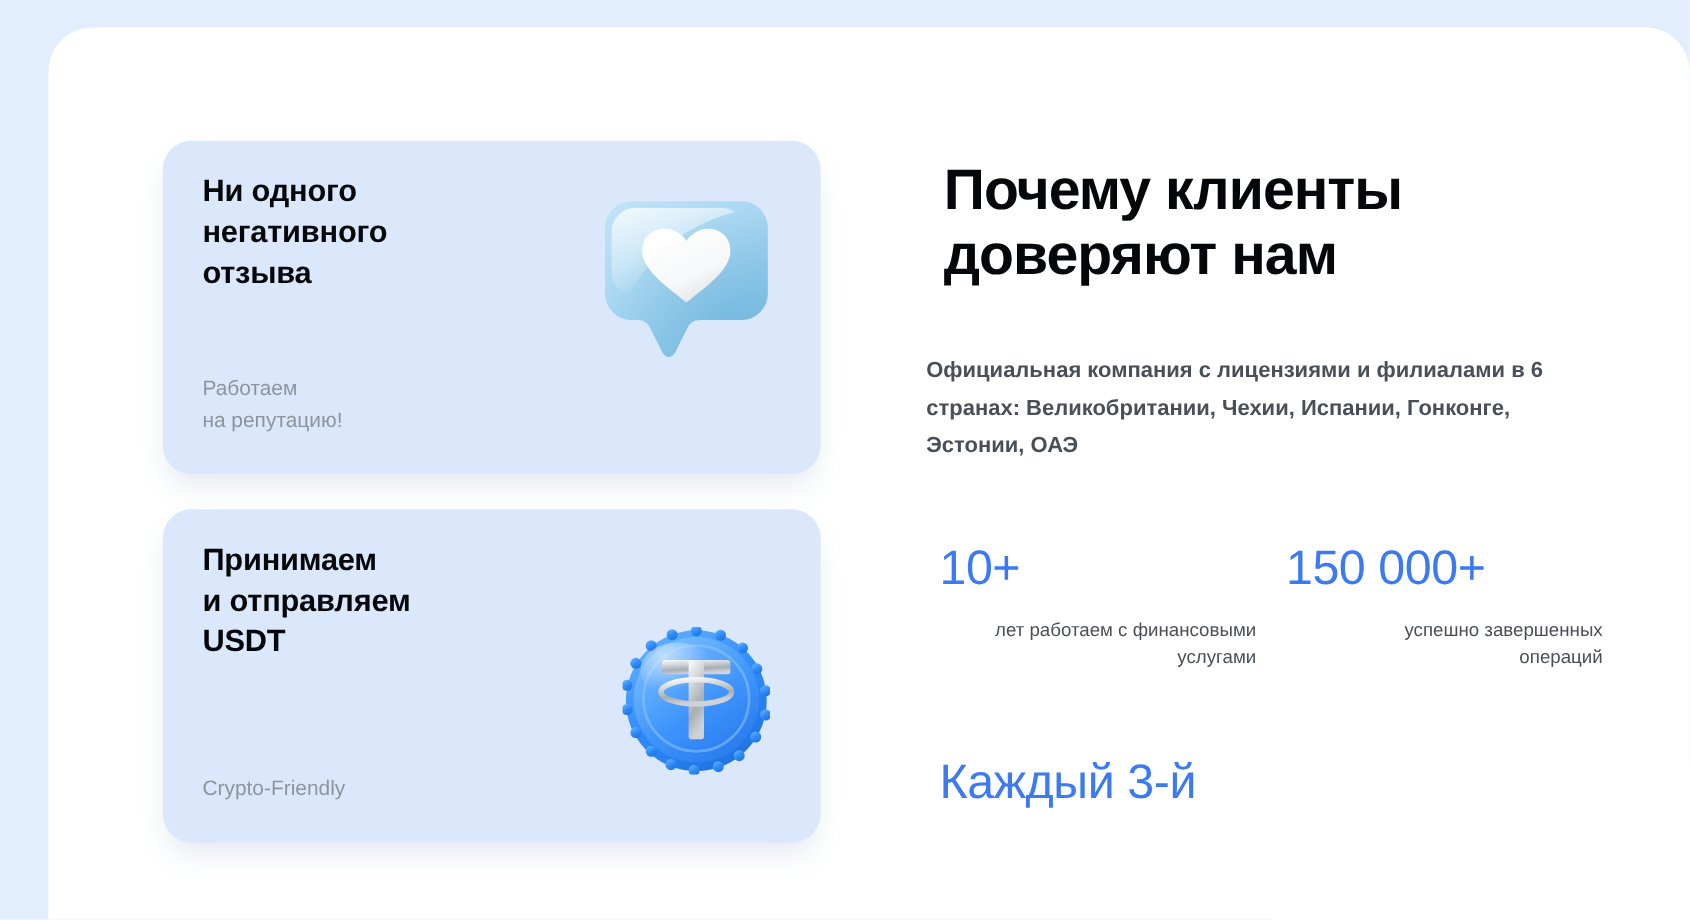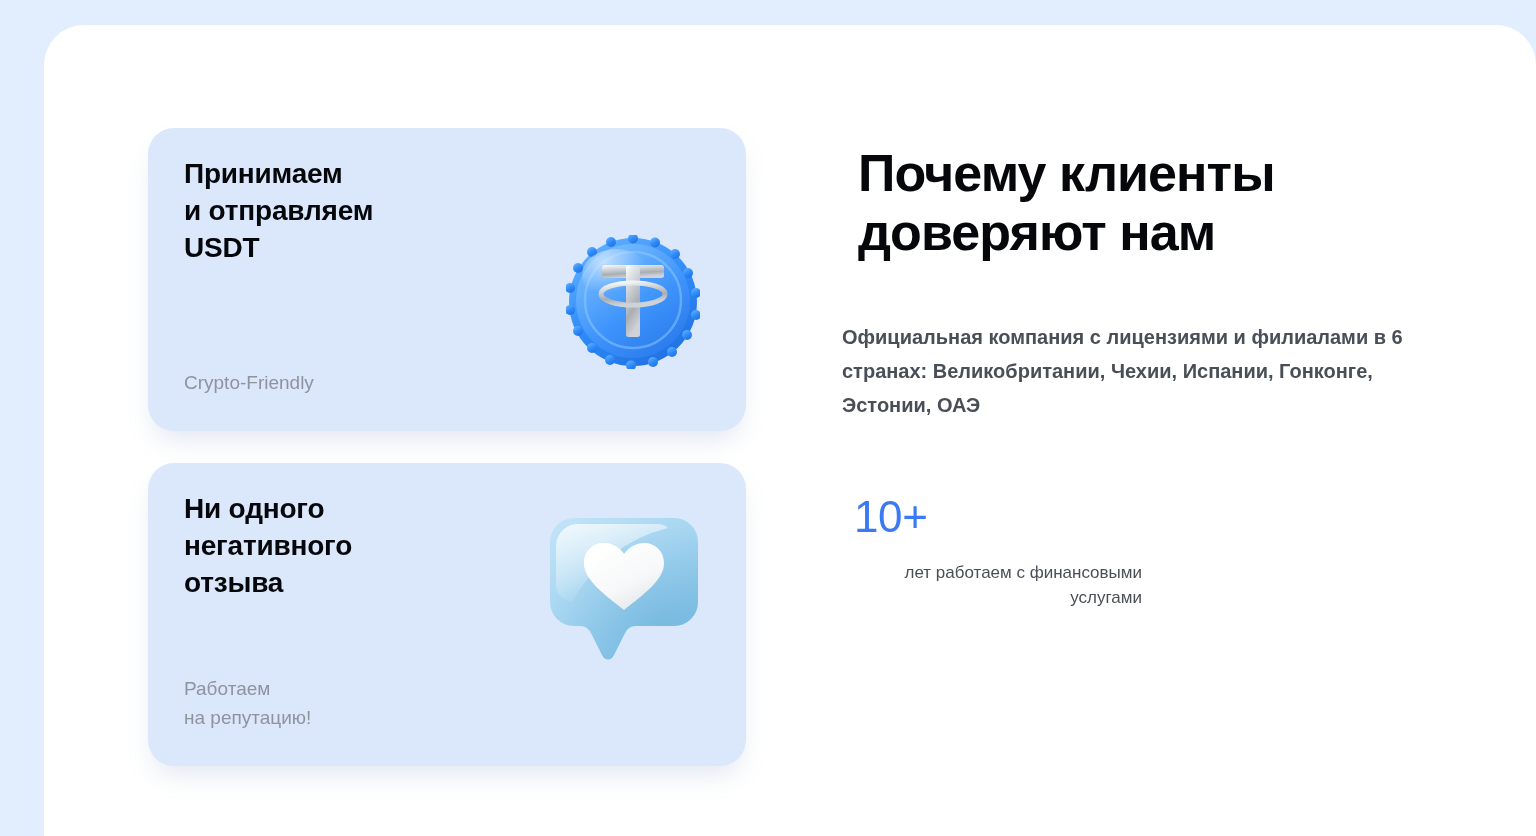--- a/index.html
+++ b/index.html
@@ -158,20 +158,72 @@
     text-align: right;
   }
 </style>
 </head>
 <body>
 
 <div class="page-shell">
   <div class="section">
 
     <div class="cards-col">
+
+      <div class="feature-card">
+        <h3 class="card-title">Ни одного
+негативного
+отзыва</h3>
+
+        <div class="card-art heart-art">
+          <svg viewBox="0 0 168 160" width="168" height="160" aria-hidden="true">
+            <defs>
+              <linearGradient id="bubbleFill" x1="0.15" y1="0" x2="0.85" y2="1">
+                <stop offset="0%" stop-color="#bfe2f7"></stop>
+                <stop offset="45%" stop-color="#a5d5f0"></stop>
+                <stop offset="100%" stop-color="#7cbfe4"></stop>
+              </linearGradient>
+              <linearGradient id="bubbleGloss" x1="0" y1="0" x2="0.4" y2="1">
+                <stop offset="0%" stop-color="#ffffff" stop-opacity="0.78"></stop>
+                <stop offset="100%" stop-color="#ffffff" stop-opacity="0"></stop>
+              </linearGradient>
+              <linearGradient id="heartFill" x1="0.2" y1="0" x2="0.8" y2="1">
+                <stop offset="0%" stop-color="#ffffff"></stop>
+                <stop offset="60%" stop-color="#f7f8f9"></stop>
+                <stop offset="100%" stop-color="#e0e3e7"></stop>
+              </linearGradient>
+              <radialGradient id="bubbleShade" cx="0.75" cy="0.8" r="0.75">
+                <stop offset="0%" stop-color="#5fa8d6" stop-opacity="0.45"></stop>
+                <stop offset="100%" stop-color="#5fa8d6" stop-opacity="0"></stop>
+              </radialGradient>
+            </defs>
+
+            <path d="M34 12 H134 a24 24 0 0 1 24 24 V96 a24 24 0 0 1 -24 24 H96
+                     c-6 0 -9 3 -12 9 l-10 20 c-3 6 -9 6 -12 0 l-10 -20
+                     c-3 -6 -6 -9 -12 -9 H34 A24 24 0 0 1 10 96 V36 A24 24 0 0 1 34 12 Z" fill="url(#bubbleFill)"></path>
+            <path d="M34 12 H134 a24 24 0 0 1 24 24 V96 a24 24 0 0 1 -24 24 H96
+                     c-6 0 -9 3 -12 9 l-10 20 c-3 6 -9 6 -12 0 l-10 -20
+                     c-3 -6 -6 -9 -12 -9 H34 A24 24 0 0 1 10 96 V36 A24 24 0 0 1 34 12 Z" fill="url(#bubbleShade)"></path>
+            <path d="M40 18 H118 a16 16 0 0 1 10 4 a150 150 0 0 0 -96 74 a18 18 0 0 1 -16 -16 V40 A22 22 0 0 1 40 18 Z" fill="url(#bubbleGloss)"></path>
+
+            <path d="M84 104
+                     C 64 88, 44 74, 44 57
+                     C 44 45, 53 37, 64 37
+                     C 72 37, 79 41, 84 48
+                     C 89 41, 96 37, 104 37
+                     C 115 37, 124 45, 124 57
+                     C 124 74, 104 88, 84 104 Z" fill="url(#heartFill)"></path>
+            <path d="M84 48 C79 41, 72 37, 64 37 C53 37, 44 45, 44 57 c0 5, 2 10, 5 14
+                     C 55 55, 68 45, 84 48 Z" fill="#ffffff" opacity="0.85"></path>
+          </svg>
+        </div>
+
+        <p class="card-note">Работаем
+на репутацию!</p>
+      </div>
 
       <div class="feature-card">
         <h3 class="card-title">Принимаем
 и отправляем
 USDT</h3>
 
         <div class="card-art coin-art">
           <svg viewBox="0 0 134 134" width="134" height="134" aria-hidden="true">
             <defs>
               <linearGradient id="coinEdge" x1="0.2" y1="0" x2="0.8" y2="1">
@@ -227,91 +279,45 @@
                 <rect x="60" y="30" width="14" height="72" rx="2.5"></rect>
               </g>
               <ellipse cx="67" cy="59" rx="32" ry="11" fill="none" stroke="url(#tetherGlyph)" stroke-width="5"></ellipse>
             </g>
           </svg>
         </div>
 
         <p class="card-note">Crypto-Friendly</p>
       </div>
 
-      <div class="feature-card">
-        <h3 class="card-title">Ни одного
-негативного
-отзыва</h3>
-
-        <div class="card-art heart-art">
-          <svg viewBox="0 0 168 160" width="168" height="160" aria-hidden="true">
-            <defs>
-              <linearGradient id="bubbleFill" x1="0.15" y1="0" x2="0.85" y2="1">
-                <stop offset="0%" stop-color="#bfe2f7"></stop>
-                <stop offset="45%" stop-color="#a5d5f0"></stop>
-                <stop offset="100%" stop-color="#7cbfe4"></stop>
-              </linearGradient>
-              <linearGradient id="bubbleGloss" x1="0" y1="0" x2="0.4" y2="1">
-                <stop offset="0%" stop-color="#ffffff" stop-opacity="0.78"></stop>
-                <stop offset="100%" stop-color="#ffffff" stop-opacity="0"></stop>
-              </linearGradient>
-              <linearGradient id="heartFill" x1="0.2" y1="0" x2="0.8" y2="1">
-                <stop offset="0%" stop-color="#ffffff"></stop>
-                <stop offset="60%" stop-color="#f7f8f9"></stop>
-                <stop offset="100%" stop-color="#e0e3e7"></stop>
-              </linearGradient>
-              <radialGradient id="bubbleShade" cx="0.75" cy="0.8" r="0.75">
-                <stop offset="0%" stop-color="#5fa8d6" stop-opacity="0.45"></stop>
-                <stop offset="100%" stop-color="#5fa8d6" stop-opacity="0"></stop>
-              </radialGradient>
-            </defs>
-
-            <path d="M34 12 H134 a24 24 0 0 1 24 24 V96 a24 24 0 0 1 -24 24 H96
-                     c-6 0 -9 3 -12 9 l-10 20 c-3 6 -9 6 -12 0 l-10 -20
-                     c-3 -6 -6 -9 -12 -9 H34 A24 24 0 0 1 10 96 V36 A24 24 0 0 1 34 12 Z" fill="url(#bubbleFill)"></path>
-            <path d="M34 12 H134 a24 24 0 0 1 24 24 V96 a24 24 0 0 1 -24 24 H96
-                     c-6 0 -9 3 -12 9 l-10 20 c-3 6 -9 6 -12 0 l-10 -20
-                     c-3 -6 -6 -9 -12 -9 H34 A24 24 0 0 1 10 96 V36 A24 24 0 0 1 34 12 Z" fill="url(#bubbleShade)"></path>
-            <path d="M40 18 H118 a16 16 0 0 1 10 4 a150 150 0 0 0 -96 74 a18 18 0 0 1 -16 -16 V40 A22 22 0 0 1 40 18 Z" fill="url(#bubbleGloss)"></path>
-
-            <path d="M84 104
-                     C 64 88, 44 74, 44 57
-                     C 44 45, 53 37, 64 37
-                     C 72 37, 79 41, 84 48
-                     C 89 41, 96 37, 104 37
-                     C 115 37, 124 45, 124 57
-                     C 124 74, 104 88, 84 104 Z" fill="url(#heartFill)"></path>
-            <path d="M84 48 C79 41, 72 37, 64 37 C53 37, 44 45, 44 57 c0 5, 2 10, 5 14
-                     C 55 55, 68 45, 84 48 Z" fill="#ffffff" opacity="0.85"></path>
-          </svg>
-        </div>
-
-        <p class="card-note">Работаем
-на репутацию!</p>
-      </div>
-
     </div>
 
     <div class="info-col">
 
       <h2 class="info-title">Почему клиенты
 доверяют нам</h2>
 
       <p class="info-lede">Официальная компания с лицензиями и филиалами в 6 странах: Великобритании, Чехии, Испании, Гонконге, Эстонии, ОАЭ</p>
 
       <div class="stats-grid">
 
         <div class="stat-cell">
           <p class="stat-value">10+</p>
           <p class="stat-label">лет работаем с финансовыми
 услугами</p>
         </div>
 
-
         <div class="stat-cell">
+          <p class="stat-value">150 000+</p>
+          <p class="stat-label">успешно завершенных
+операций</p>
+        </div>
+
+        <div class="stat-cell">
+          <p class="stat-value">Каждый 3-й</p>
         </div>
 
 
       </div>
     </div>
 
   </div>
 </div>
 
 </body></html>

